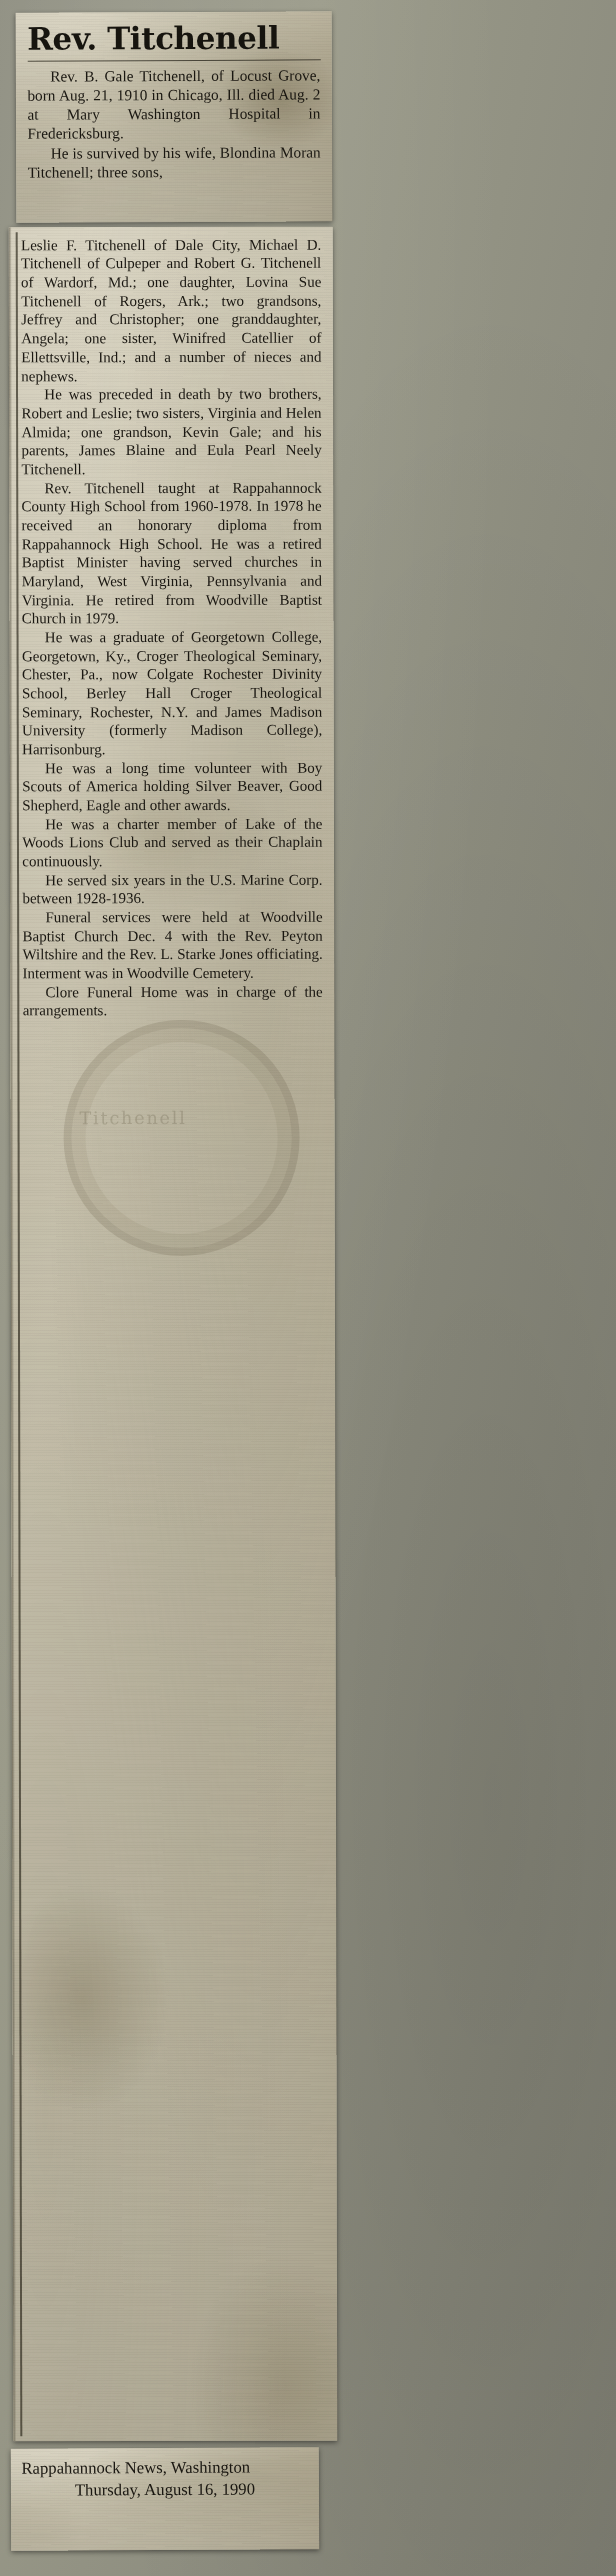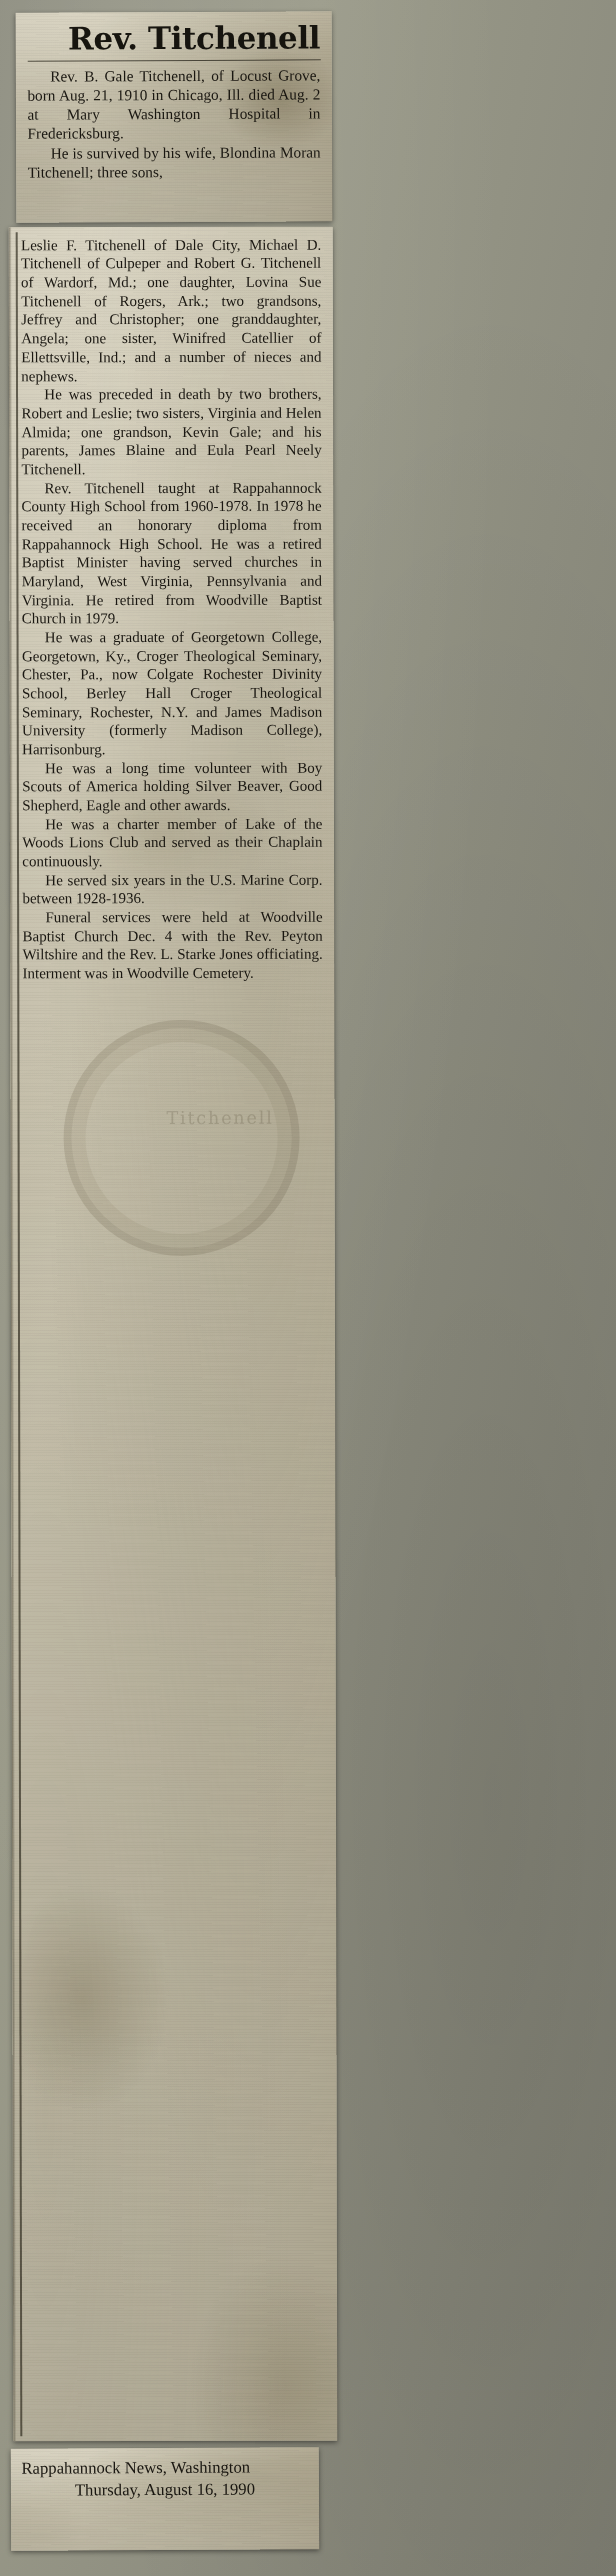--- a/index.html
+++ b/index.html
@@ -57,21 +57,21 @@
     height: 210px;
     transform: rotate(-0.25deg);
     padding: 8.8px 11.5px 7px 11.5px;
     box-sizing: border-box;
   }
   .headline {
     font-family: "DejaVu Serif", serif;
     font-weight: bold;
     font-size: 31px;
     letter-spacing: -0.4px;
-    text-align: right;
+    text-align: left;
     line-height: 1.02;
     margin: 1.8px 0 5.3px 0;
     color: #17150f;
   }
   .rule {
     height: 1.8px;
     background: #3a362c;
     margin: 2.6px 0 6.2px 0;
     opacity: 0.85;
   }
@@ -133,21 +133,21 @@
     border: 8.8px solid rgba(120,112,88,0.18);
     box-shadow: inset 0 0 0 14px rgba(160,150,120,0.10);
     pointer-events: none;
     mix-blend-mode: multiply;
   }
   .watermark-text {
     position: absolute;
     left: 69px;
     top: 881px;
     width: 194px;
-    text-align: right;
+    text-align: left;
     font-family: "DejaVu Serif", serif;
     font-size: 17.6px;
     letter-spacing: 1.8px;
     color: rgba(110,102,78,0.22);
     pointer-events: none;
     mix-blend-mode: multiply;
   }
 
   
   #piece-footer {
@@ -204,20 +204,21 @@
 
     <div class="col">
       <p class="noind">Leslie F. Titchenell of Dale City, Michael D. Titchenell of Culpeper and Robert G. Titchenell of Wardorf, Md.; one daughter, Lovina Sue Titchenell of Rogers, Ark.; two grandsons, Jeffrey and Christopher; one granddaughter, Angela; one sister, Winifred Catellier of Ellettsville, Ind.; and a number of nieces and nephews.</p>
       <p>He was preceded in death by two brothers, Robert and Leslie; two sisters, Virginia and Helen Almida; one grandson, Kevin Gale; and his parents, James Blaine and Eula Pearl Neely Titchenell.</p>
       <p>Rev. Titchenell taught at Rappahannock County High School from 1960-1978. In 1978 he received an honorary diploma from Rappahannock High School. He was a retired Baptist Minister having served churches in Maryland, West Virginia, Pennsylvania and Virginia. He retired from Woodville Baptist Church in 1979.</p>
       <p>He was a graduate of Georgetown College, Georgetown, Ky., Croger Theological Seminary, Chester, Pa., now Colgate Rochester Divinity School, Berley Hall Croger Theological Seminary, Rochester, N.Y. and James Madison University (formerly Madison College), Harrisonburg.</p>
       <p>He was a long time volunteer with Boy Scouts of America holding Silver Beaver, Good Shepherd, Eagle and other awards.</p>
       <p>He was a charter member of Lake of the Woods Lions Club and served as their Chaplain continuously.</p>
       <p>He served six years in the U.S. Marine Corp. between 1928-1936.</p>
       <p>Funeral services were held at Woodville Baptist Church Dec. 4 with the Rev. Peyton Wiltshire and the Rev. L. Starke Jones officiating. Interment was in Woodville Cemetery.</p>
+      <p>Clore Funeral Home was in charge of the arrangements.</p>
     </div>
 
     <div class="stain d"></div>
     <div class="stain b"></div>
     <div class="stain c"></div>
   </div>
 
   <div class="clip" id="piece-footer">
     <div class="source">
       <div class="line1">Rappahannock News, Washington</div>

